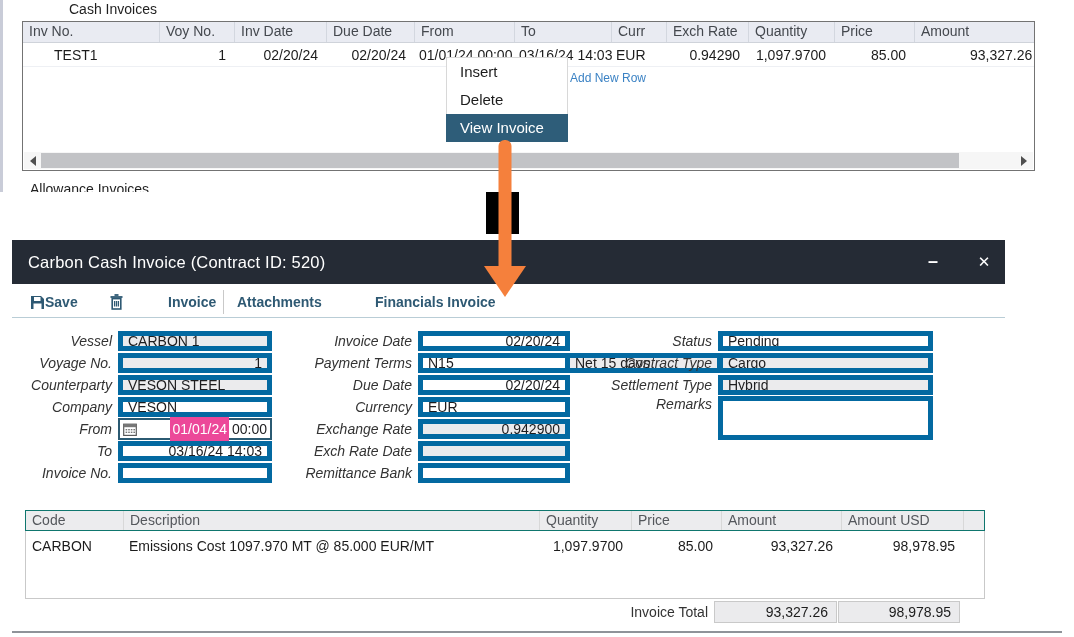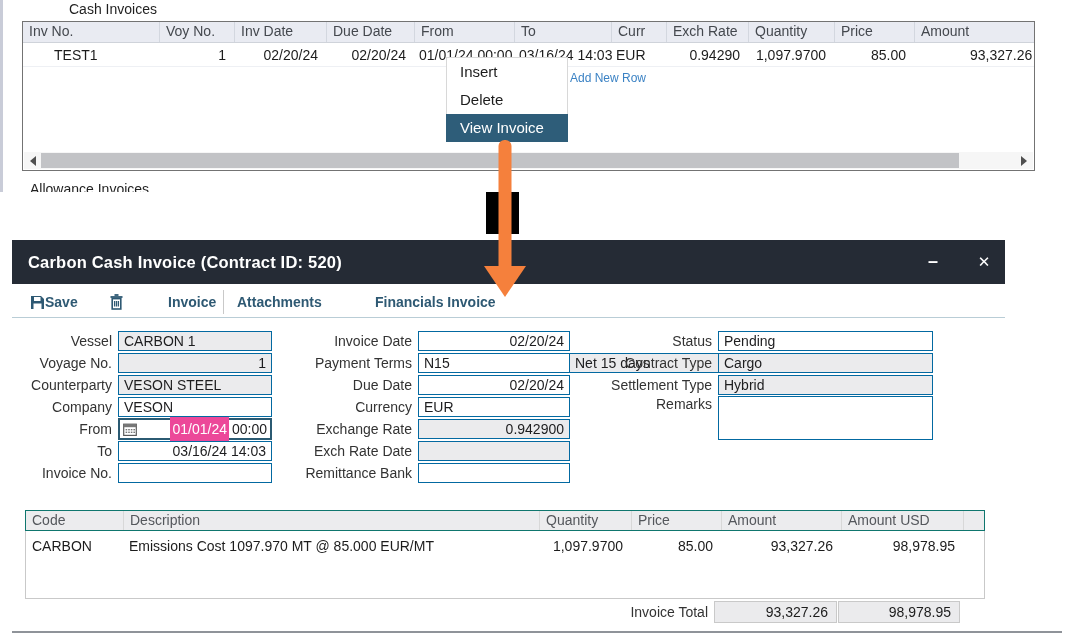--- a/index.html
+++ b/index.html
@@ -42,37 +42,37 @@
   .ctx-item { height:28px; line-height:28px; padding-left:13px; font-size:15px; color:#1c1c1c; white-space:nowrap; }
   .ctx-item.sel { background:#2e5d79; color:#fff; margin:0 -1px -1px -1px; padding-left:14px; }
   #add-new-row { left:570px; top:71px; font-size:12px; color:#3b82c4; z-index:21; cursor:pointer; }
 
   
   #arrow-layer { left:478px; top:136px; z-index:50; }
 
   
   #m-titlebar { left:12px; top:240px; width:993px; height:44px; background:#252b35; color:#fff;
     display:flex; align-items:center; }
-  #m-title { font-size:16.5px; font-weight:bold; padding-left:16px; letter-spacing:.2px; }
+  #m-title { font-size:16.5px; font-weight:normal; padding-left:16px; letter-spacing:.2px; }
   #m-min { position:absolute; left:903px; top:0; width:36px; height:44px; text-align:center; line-height:42px;
     font-size:18px; font-weight:bold; cursor:pointer; }
   #m-close { position:absolute; left:954px; top:0; width:36px; height:44px; text-align:center; line-height:44px;
     font-size:15px; font-weight:bold; cursor:pointer; }
 
   .tb-item { position:absolute; top:293px; height:18px; font-size:14px; font-weight:bold; color:#2e5973;
     white-space:nowrap; cursor:pointer; display:flex; align-items:center; }
   #tb-sep { left:223px; top:290px; width:1px; height:24px; background:#c9c9c9; }
   #tb-divider { left:12px; top:317px; width:993px; height:1px; background:#b9cdd6; }
 
   
   .fgroup { position:absolute; display:flex; flex-direction:column; }
   .frow { display:flex; align-items:center; height:22px; }
   .frow.tall { height:46px; align-items:flex-start; }
-  .flabel { font-size:14px; color:#333; text-align:right; padding-right:6px; white-space:nowrap; }
-  .ffield { height:20px; border:1px solid #0369a1; background:#fff; font-size:14px; color:#1d1d1f;
+  .flabel { font-size:14px; color:#333; text-align:right; padding-right:6px; white-space:nowrap;font-style:italic; }
+  .ffield { height:20px; border:5px solid #0369a1; background:#fff; font-size:14px; color:#1d1d1f;
     padding:0 5px; display:flex; align-items:center; white-space:nowrap; overflow:hidden; }
   .ffield.gray { background:#ebebed; }
   .ffield.right { justify-content:flex-end; }
   .ffield.tall { height:44px; align-items:flex-start; }
   #grp-left  { left:18px;  top:330px; }
   #grp-left  .flabel { width:100px; }
   #grp-left  .ffield { width:154px; }
   #grp-mid   { left:298px; top:330px; }
   #grp-mid   .flabel { width:120px; }
   #grp-mid   .ffield { width:152px; }

